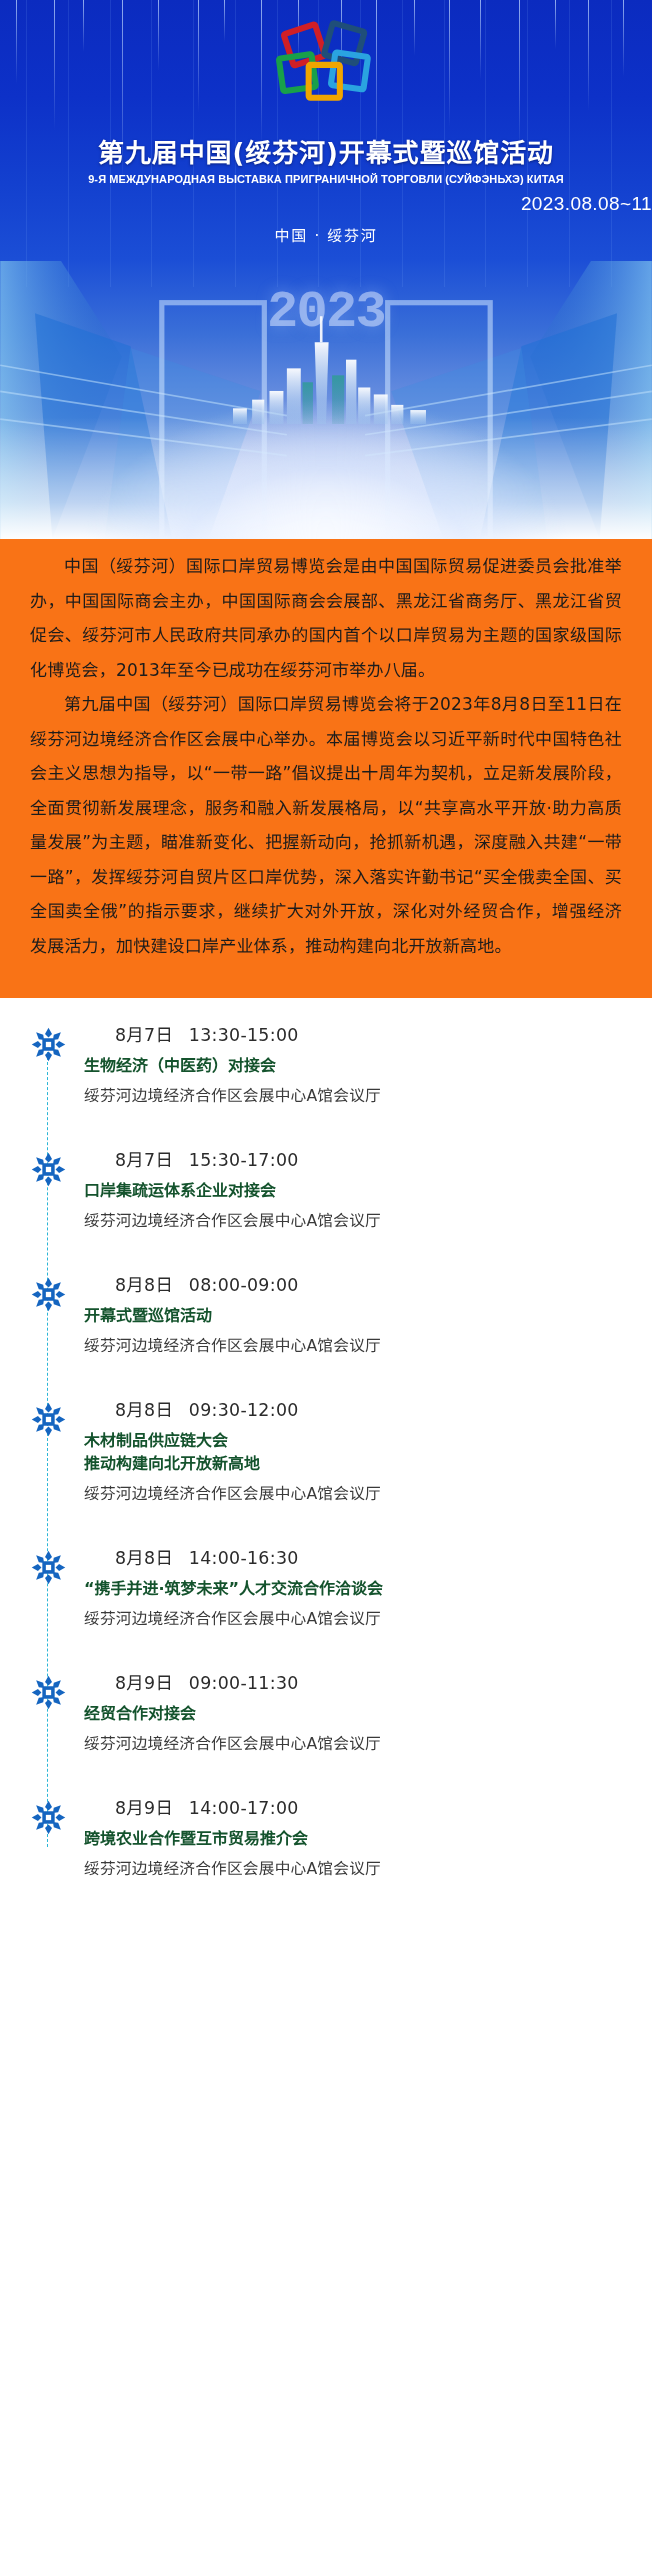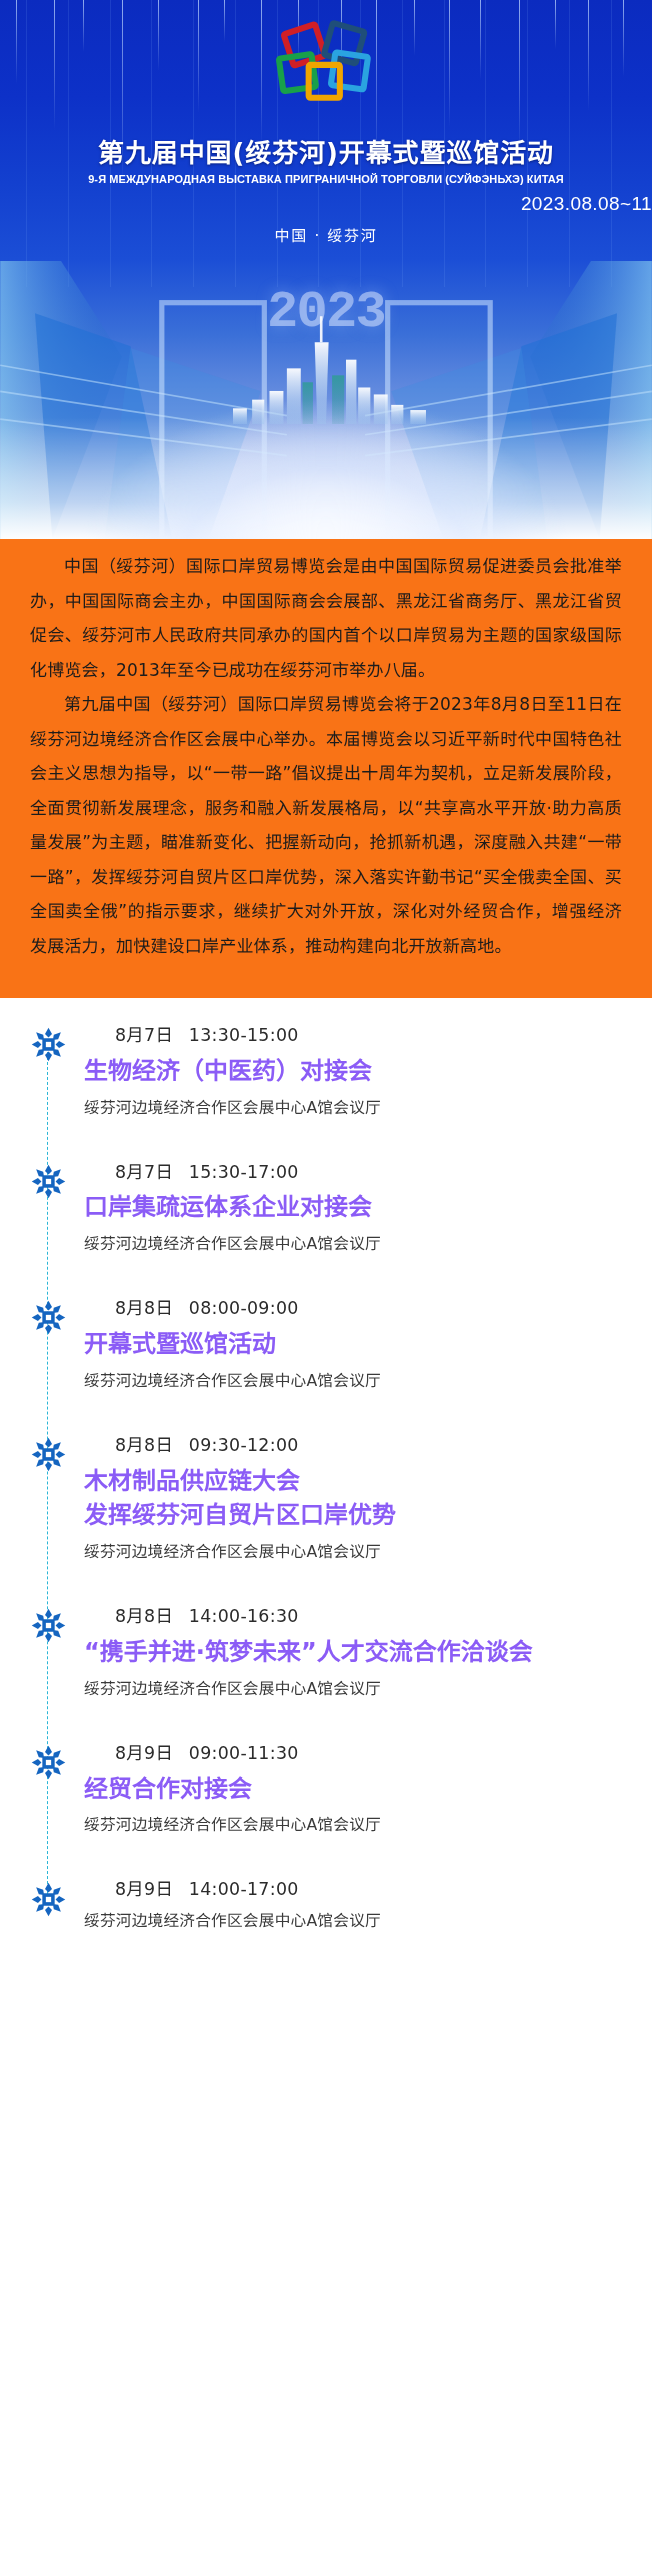--- a/index.html
+++ b/index.html
@@ -99,21 +99,21 @@
   .event:last-child { margin-bottom:0; }
   .marker { position:absolute; left:30px; top:5.2px; width:37px; height:37px; }
   .marker svg { display:block; }
   .ev-date {
     font-family:"DejaVu Sans","Liberation Sans",sans-serif;
     font-size:17.4px; color:#2b2b2b; letter-spacing:0.3px; margin-bottom:7.8px;margin-left:31px;
   }
   .ev-date .sep { display:inline-block; width:15.7px; }
   .ev-title {
     font-family:"DejaVu Sans","Liberation Sans",sans-serif;
-    font-size:24px; font-weight:700; color:#8b5cf6; line-height:1.45; margin-bottom:6px;
+    font-size:16px; font-weight:700; color:#14532d; line-height:1.45; margin-bottom:6px;
   }
   .ev-title.two { margin-bottom:0; }
   .ev-venue {
     font-family:"DejaVu Sans","Liberation Sans",sans-serif;
     font-size:15.7px; color:#3a3a3a; letter-spacing:0.2px; 
   }
 </style>
 </head>
 <body>
 
@@ -331,21 +331,21 @@
                 <path d="M35 7 L27 10 L26 16 L32 15 Z"></path>
                 <path d="M7 35 L15 32 L16 26 L10 27 Z"></path>
                 <path d="M35 35 L27 32 L26 26 L32 27 Z"></path>
                 <rect x="14" y="14" width="14" height="14" rx="2"></rect>
               </g>
               <rect x="18" y="18" width="6" height="6" fill="#ffffff"></rect>
             </svg>
           </div>
           <div class="ev-date"><span>8月8日</span><span class="sep"></span><span>09:30-12:00</span></div>
           <div class="ev-title two">木材制品供应链大会</div>
-          <div class="ev-title">发挥绥芬河自贸片区口岸优势</div>
+          <div class="ev-title">推动构建向北开放新高地</div>
           <div class="ev-venue">绥芬河边境经济合作区会展中心A馆会议厅</div>
         </div>
         <div class="event">
           <div class="marker">
             <svg viewBox="0 0 42 42" width="37" height="37">
               <g fill="#1565c0">
                 <path d="M21 2 L25 9 L21 13 L17 9 Z"></path>
                 <path d="M21 40 L25 33 L21 29 L17 33 Z"></path>
                 <path d="M2 21 L9 17 L13 21 L9 25 Z"></path>
                 <path d="M40 21 L33 17 L29 21 L33 25 Z"></path>
@@ -394,19 +394,20 @@
                 <path d="M7 7 L15 10 L16 16 L10 15 Z"></path>
                 <path d="M35 7 L27 10 L26 16 L32 15 Z"></path>
                 <path d="M7 35 L15 32 L16 26 L10 27 Z"></path>
                 <path d="M35 35 L27 32 L26 26 L32 27 Z"></path>
                 <rect x="14" y="14" width="14" height="14" rx="2"></rect>
               </g>
               <rect x="18" y="18" width="6" height="6" fill="#ffffff"></rect>
             </svg>
           </div>
           <div class="ev-date"><span>8月9日</span><span class="sep"></span><span>14:00-17:00</span></div>
+          <div class="ev-title">跨境农业合作暨互市贸易推介会</div>
           <div class="ev-venue">绥芬河边境经济合作区会展中心A馆会议厅</div>
         </div>
       </div>
   </div>
 
 </div>
 
 
 </body></html>

